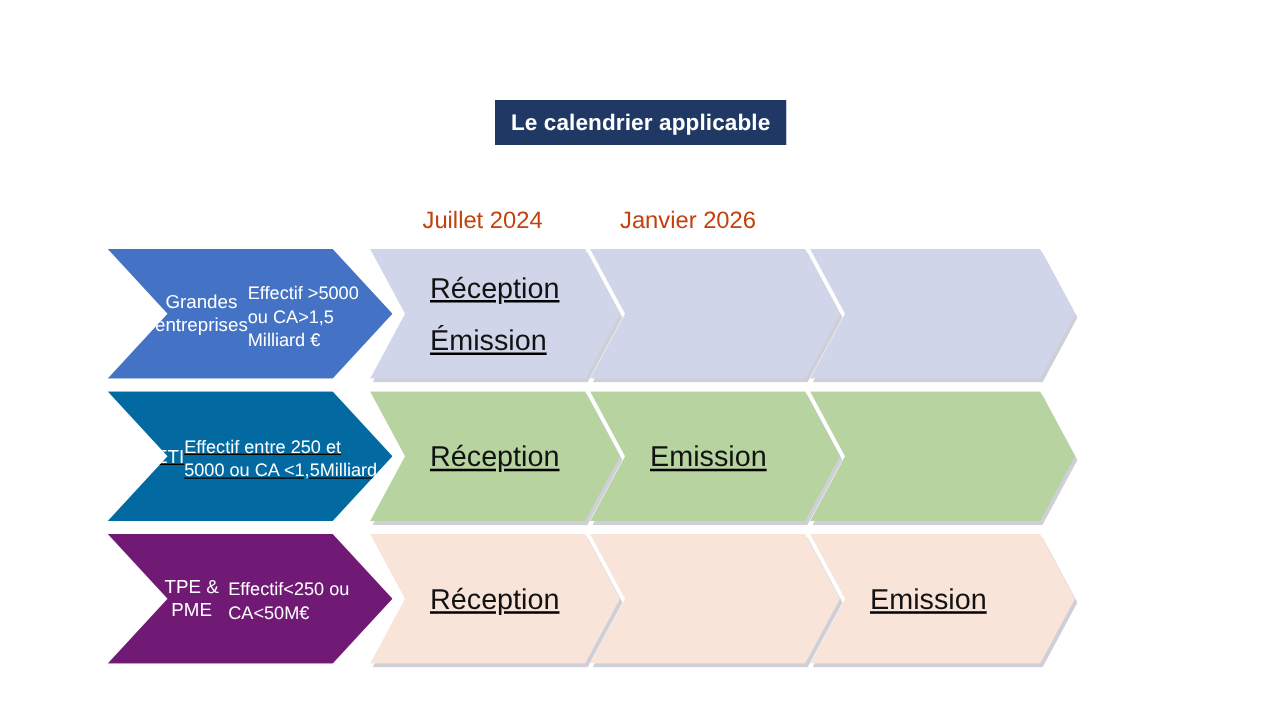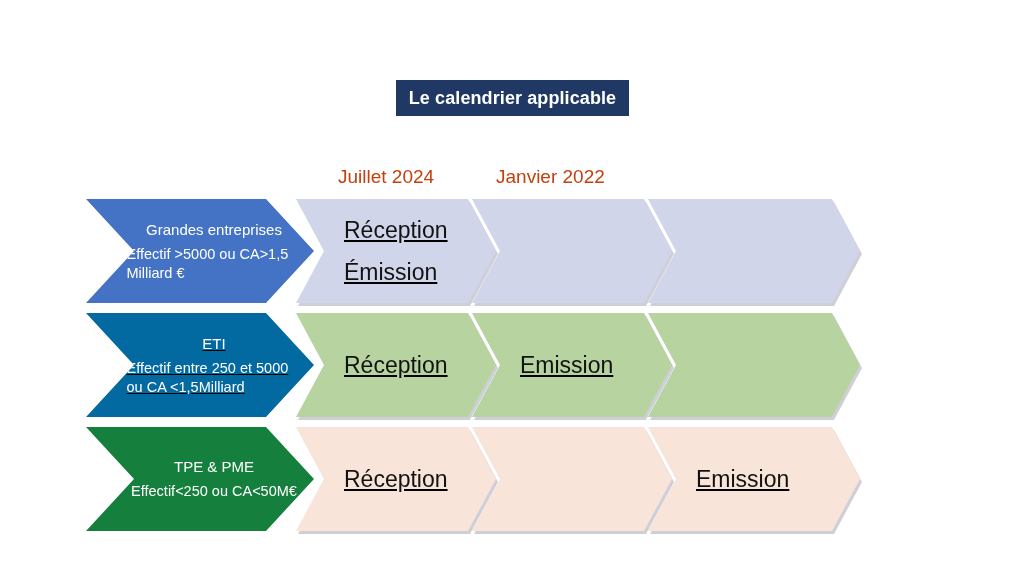--- a/index.html
+++ b/index.html
@@ -66,21 +66,21 @@
   #row-2 { top: 427px; }
 
   
   .cat-label {
     position: absolute;
     left: 86px;
     top: 0;
     width: 228px;
     height: 104px;
     display: flex;
-    flex-direction: column;
+    flex-direction: row;
     align-items: center;
     justify-content: center;
     box-sizing: border-box;
     padding-left: 38px;
     padding-right: 10px;
     -webkit-clip-path: polygon(0 0, 180px 0, 228px 50%, 180px 100%, 0 100%, 48px 50%);
     clip-path: polygon(0 0, 180px 0, 228px 50%, 180px 100%, 0 100%, 48px 50%);
     z-index: 3;
   }
   .cat-title {
@@ -152,21 +152,21 @@
 </style>
 </head>
 <body>
 
 <div id="title-banner" style="background: rgb(31, 56, 100);">
   <span class="title-text" style="color: rgb(255, 255, 255);">Le calendrier applicable</span>
 </div>
 
 <div id="column-headers">
   <span class="col-header c0">Juillet 2024</span>
-  <span class="col-header c1">Janvier 2022</span>
+  <span class="col-header c1">Janvier 2026</span>
 </div>
 
 <div class="row" id="row-0">
   <div class="cat-label" style="background: rgb(68, 114, 196);">
     <span class="cat-title">Grandes entreprises</span>
     <span class="cat-sub">Effectif &gt;5000 ou CA&gt;1,5 Milliard €</span>
   </div>
   <div class="stages">
     <div class="stage-wrap s0" style="left: 0px; width: 200px; z-index: 10;">
       <div class="shadow-plate"></div>
@@ -223,21 +223,21 @@
       <div class="stage" style="background: rgb(182, 211, 160);">
         <div class="stage-labels">
           
         </div>
       </div>
     </div>
   </div>
 </div>
 
 <div class="row" id="row-2">
-  <div class="cat-label" style="background: #15803d;">
+  <div class="cat-label" style="background: #701a75;">
     <span class="cat-title">TPE &amp; PME</span>
     <span class="cat-sub">Effectif&lt;250 ou CA&lt;50M€</span>
   </div>
   <div class="stages">
     <div class="stage-wrap s0" style="left: 0px; width: 200px; z-index: 10;">
       <div class="shadow-plate"></div>
       <div class="stage" style="background: rgb(248, 228, 216);">
         <div class="stage-labels">
           <span class="stage-label">Réception</span>
         </div>

